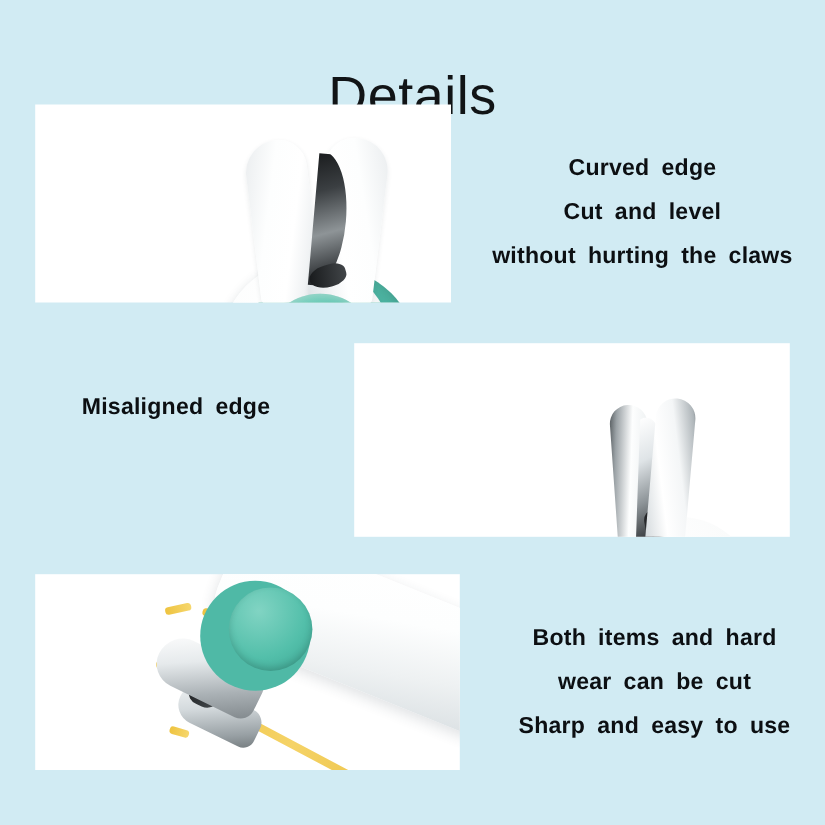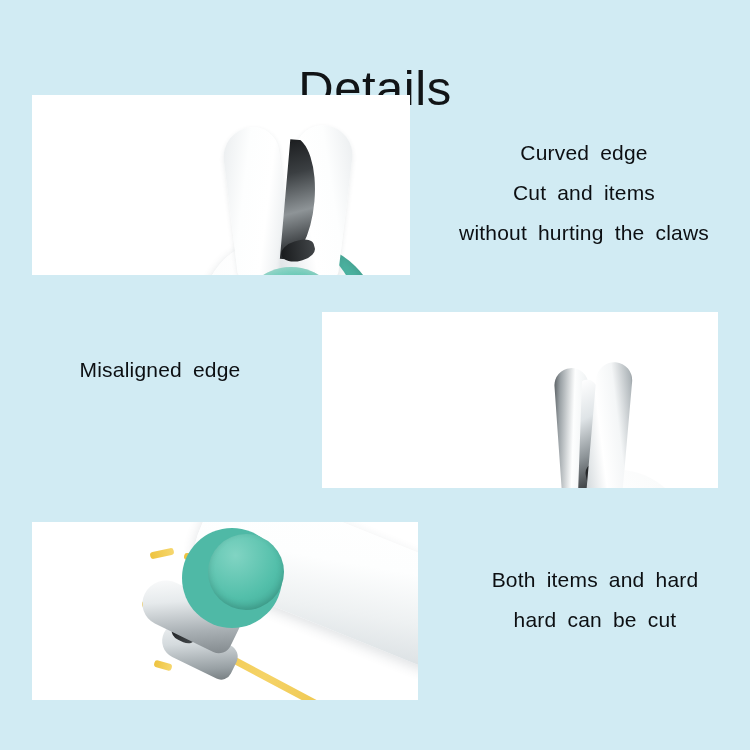--- a/index.html
+++ b/index.html
@@ -39,21 +39,21 @@
   #panel-2 { left:322px; top:312px; width:396px; height:176px; }
   #panel-3 { left:32px;  top:522px; width:386px; height:178px; }
 
   .photo-stage { position:absolute; inset:0; }
 
   
   .caption {
     position:absolute;
     text-align:center;
     color:#0c0f12;
-    font-weight:400;
+    font-weight:700;
     font-size:21px;
     line-height:40px;
     word-spacing:5px;
     letter-spacing:0.2px;
     white-space:nowrap;
   }
   #caption-1 { left:418px; width:332px; top:133px; }
   #caption-2 { left:10px;  width:300px; top:350px; }
   #caption-3 { left:440px; width:310px; top:560px; }
   .caption .line { display:block; }
@@ -278,21 +278,21 @@
       <div class="p1-jaw-r"></div>
       <div class="p1-blade"></div>
       <div class="p1-blade-tip"></div>
       <div class="p1-button"></div>
     </div>
   </div>
 </div>
 
 <div class="caption" id="caption-1">
   <span class="line">Curved edge</span>
-  <span class="line">Cut and items</span>
+  <span class="line">Cut and level</span>
   <span class="line">without hurting the claws</span>
 </div>
 
 <div class="photo-panel" id="panel-2">
   <div class="photo-stage">
     <div id="photo2-wrap">
 
       <div class="p2-body"></div>
       <div class="p2-jaw-back"></div>
       <div class="p2-band"></div>
@@ -319,14 +319,15 @@
       <div class="p3-head-upper"></div>
       <div class="p3-handle"></div>
       <div class="p3-teal-ring"></div>
       <div class="p3-teal-btn"></div>
     </div>
   </div>
 </div>
 
 <div class="caption" id="caption-3">
   <span class="line">Both items and hard</span>
-  <span class="line">hard can be cut</span>
+  <span class="line">wear can be cut</span>
+  <span class="line">Sharp and easy to use</span>
 </div>
 
 </body></html>

